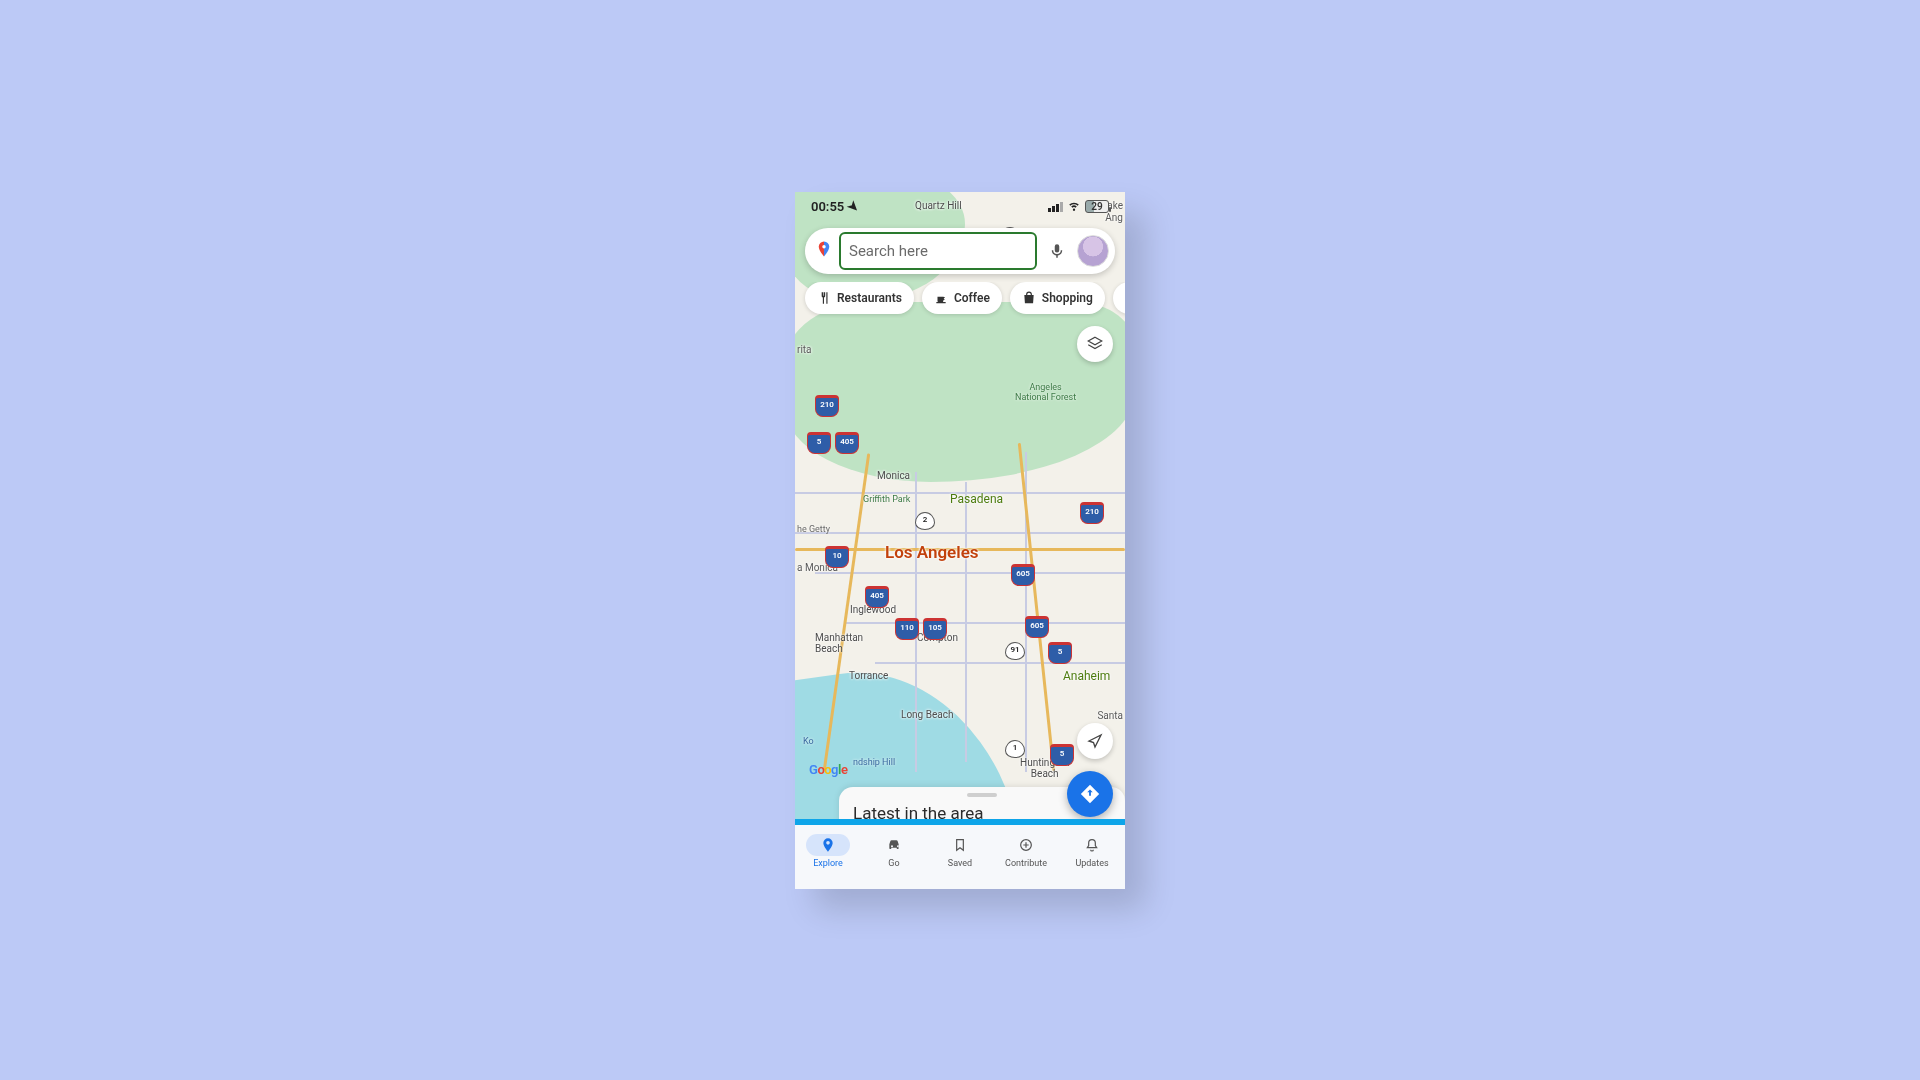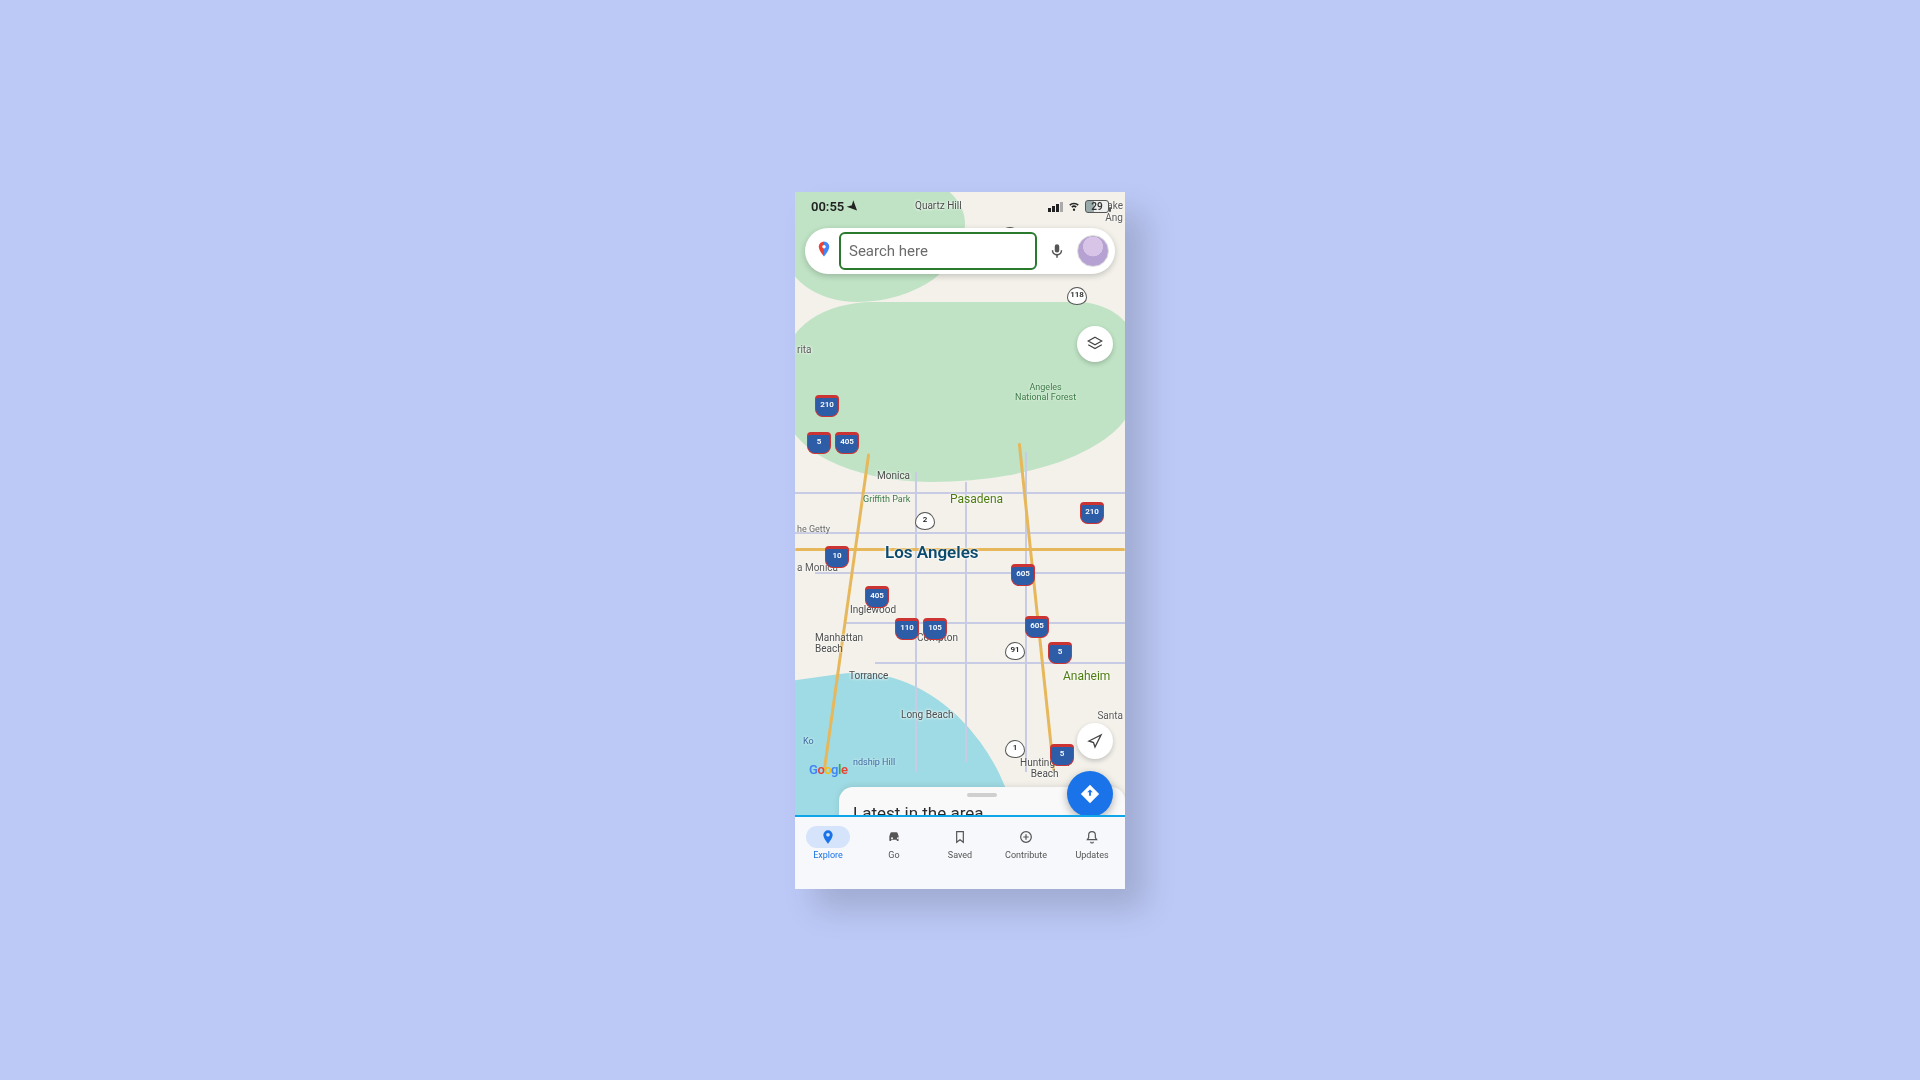--- a/index.html
+++ b/index.html
@@ -99,21 +99,21 @@
   .city-label {
     position: absolute;
     font-size: 10px;
     color: #4d4d4d;
     white-space: nowrap;
     text-shadow: 0 0 3px #fff, 0 0 3px #fff;
   }
   .city-label.big {
     font-size: 17px;
     font-weight: 600;
-    color: #0c4a6e;
+    color: #c2410c;
   }
   .city-label.mid {
     font-size: 12px;
     color: #4d7c0f;
     text-align: center;
   }
   .city-label.cut {
     color: #5a5a5a;
   }
   .poi-label {
@@ -333,26 +333,26 @@
     font-size: 17px;
     color: #2c2c2c;
   }
 
   
   .bottom-nav {
     position: absolute;
     left: 0; right: 0; bottom: 0;
     height: 52px;
     background: #f6f8fb;
-    border-top: 2px solid #0ea5e9;
+    border-top: 6px solid #0ea5e9;
     display: flex;
     justify-content: space-around;
     align-items: center;
     z-index: 40;
-    padding-bottom: 20px;
+    padding-bottom: 12px;
   }
   .nav-item {
     display: flex;
     flex-direction: column;
     align-items: center;
     gap: 2px;
     font-size: 9px;
     color: #555;
     width: 60px;
   }
@@ -473,20 +473,46 @@
         <span>Search here</span>
       </div>
       <div class="mic-btn">
         <svg viewBox="0 0 24 24" width="18" height="18" fill="#555">
             <path d="M12 14a3 3 0 003-3V6a3 3 0 10-6 0v5a3 3 0 003 3zm5-3a5 5 0 01-10 0H5a7 7 0 006 6.9V21h2v-3.1A7 7 0 0019 11h-2z"></path>
           </svg>
       </div>
       <div class="avatar"></div>
     </div>
 
+    <div class="chips">
+      <div class="chip">
+        <svg viewBox="0 0 24 24" fill="#333">
+            <path d="M8 2v7a2 2 0 002 2v11h2V11a2 2 0 002-2V2h-2v6h-1V2h-2v6H9V2H8zm8 0v20h2V2h-2z"></path>
+          </svg>
+        <span>Restaurants</span>
+      </div>
+      <div class="chip">
+        <svg viewBox="0 0 24 24" fill="#333">
+            <path d="M4 19h16v2H4v-2zm2-9h10a3 3 0 013 3 3 3 0 01-3 3v1a3 3 0 01-3 3H9a3 3 0 01-3-3v-7zm12 2h-1v2h1a1 1 0 000-2z"></path>
+          </svg>
+        <span>Coffee</span>
+      </div>
+      <div class="chip">
+        <svg viewBox="0 0 24 24" fill="#333">
+            <path d="M7 7V6a5 5 0 0110 0v1h3l-1 14H5L4 7h3zm2 0h6V6a3 3 0 00-6 0v1z"></path>
+          </svg>
+        <span>Shopping</span>
+      </div>
+      <div class="chip">
+        <svg viewBox="0 0 24 24" fill="#333">
+            <path d="M7 3h3v5l-1 2v11H8V10L7 8V3zm7 0h3v5l-1 2v11h-1V10l-1-2V3z"></path>
+          </svg>
+
+      </div>
+    </div>
 
     <div class="fab layers-btn">
       <svg viewBox="0 0 24 24" width="18" height="18" fill="none" stroke="#444" stroke-width="1.6">
           <path d="M12 3l9 5-9 5-9-5 9-5z"></path>
           <path d="M3 13l9 5 9-5"></path>
         </svg>
     </div>
     <div class="fab locate-btn">
       <svg viewBox="0 0 24 24" width="18" height="18" fill="none" stroke="#444" stroke-width="1.8">
           <path d="M4 12l16-8-8 16-2-6-6-2z"></path>

